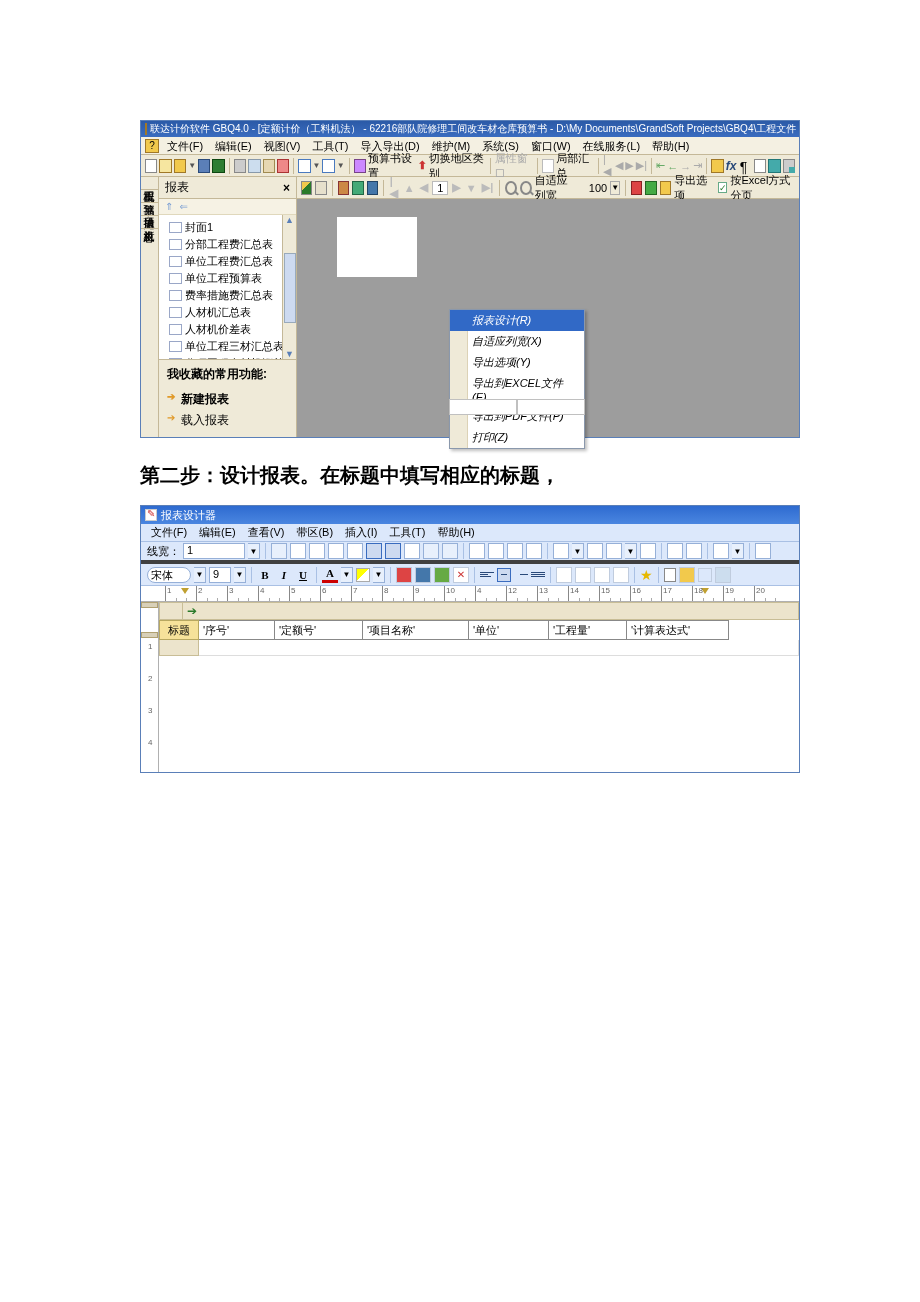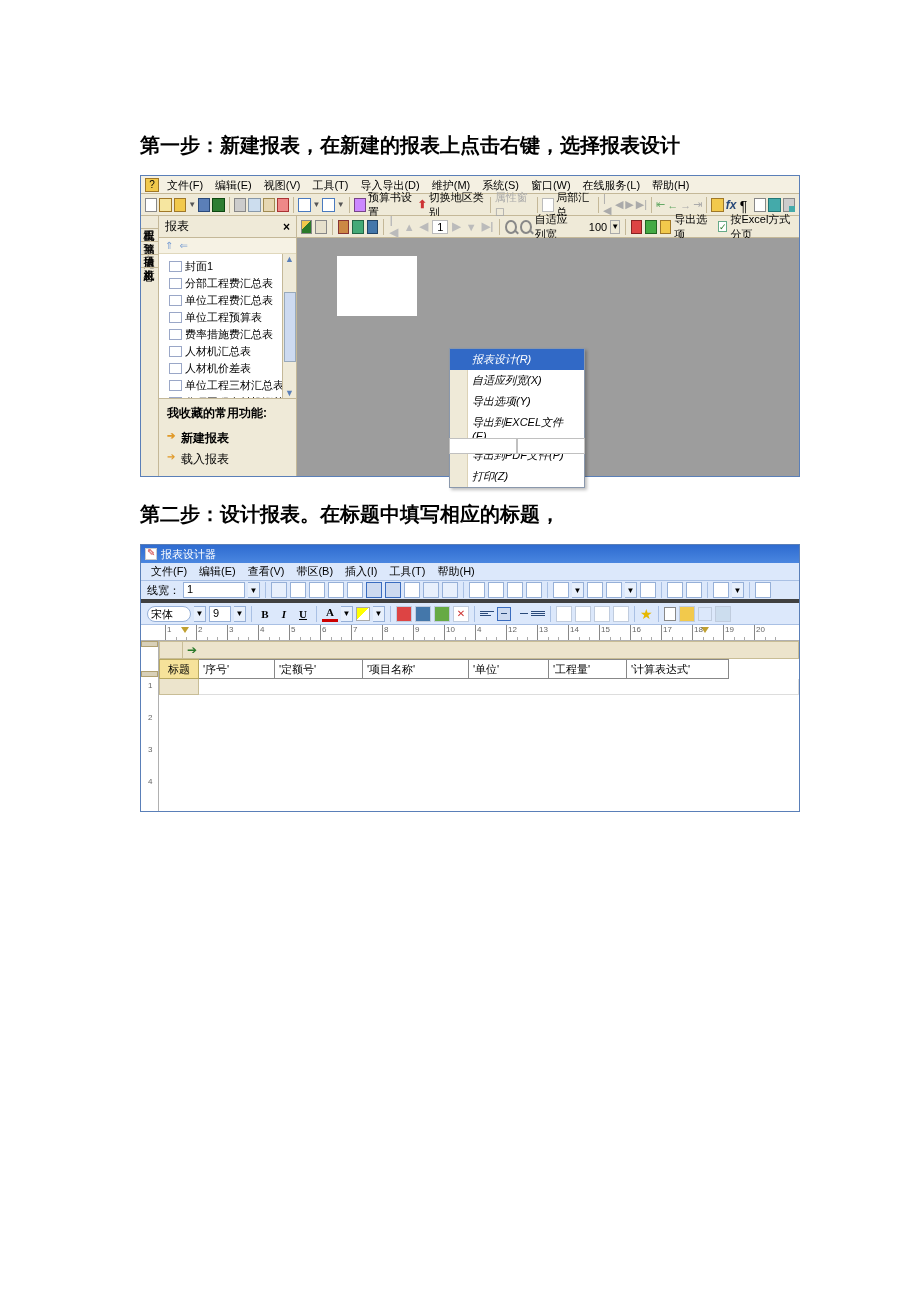--- a/index.html
+++ b/index.html
@@ -203,23 +203,26 @@
   .blank-row { display:flex; height:16px; }
   .blank-row .labelcell { width:40px; background:#ece4cc; border:1px solid #c8bd96; border-top:none; }
   .blank-row .span { flex:1; border:1px solid #ddd; border-top:none; border-left:none; }
 
 </style>
 </head>
 <body>
 
 <div class="page">
 
-  <div class="step-heading">第一步：新建报表，在新建的报表上点击右键，选择报表设计</div>
 
   <div class="app1">
+    <div class="titlebar1">
+      <span class="logo"></span>
+      <span>联达计价软件 GBQ4.0 - [定额计价（工料机法） - 62216部队院修理工间改车材仓库预算书 - D:\My Documents\GrandSoft Projects\GBQ4\工程文件</span>
+    </div>
     <div class="menubar1">
       <span class="icon-help">?</span>
       <span class="menu-item">文件(F)</span>
       <span class="menu-item">编辑(E)</span>
       <span class="menu-item">视图(V)</span>
       <span class="menu-item">工具(T)</span>
       <span class="menu-item">导入导出(D)</span>
       <span class="menu-item">维护(M)</span>
       <span class="menu-item">系统(S)</span>
       <span class="menu-item">窗口(W)</span>

